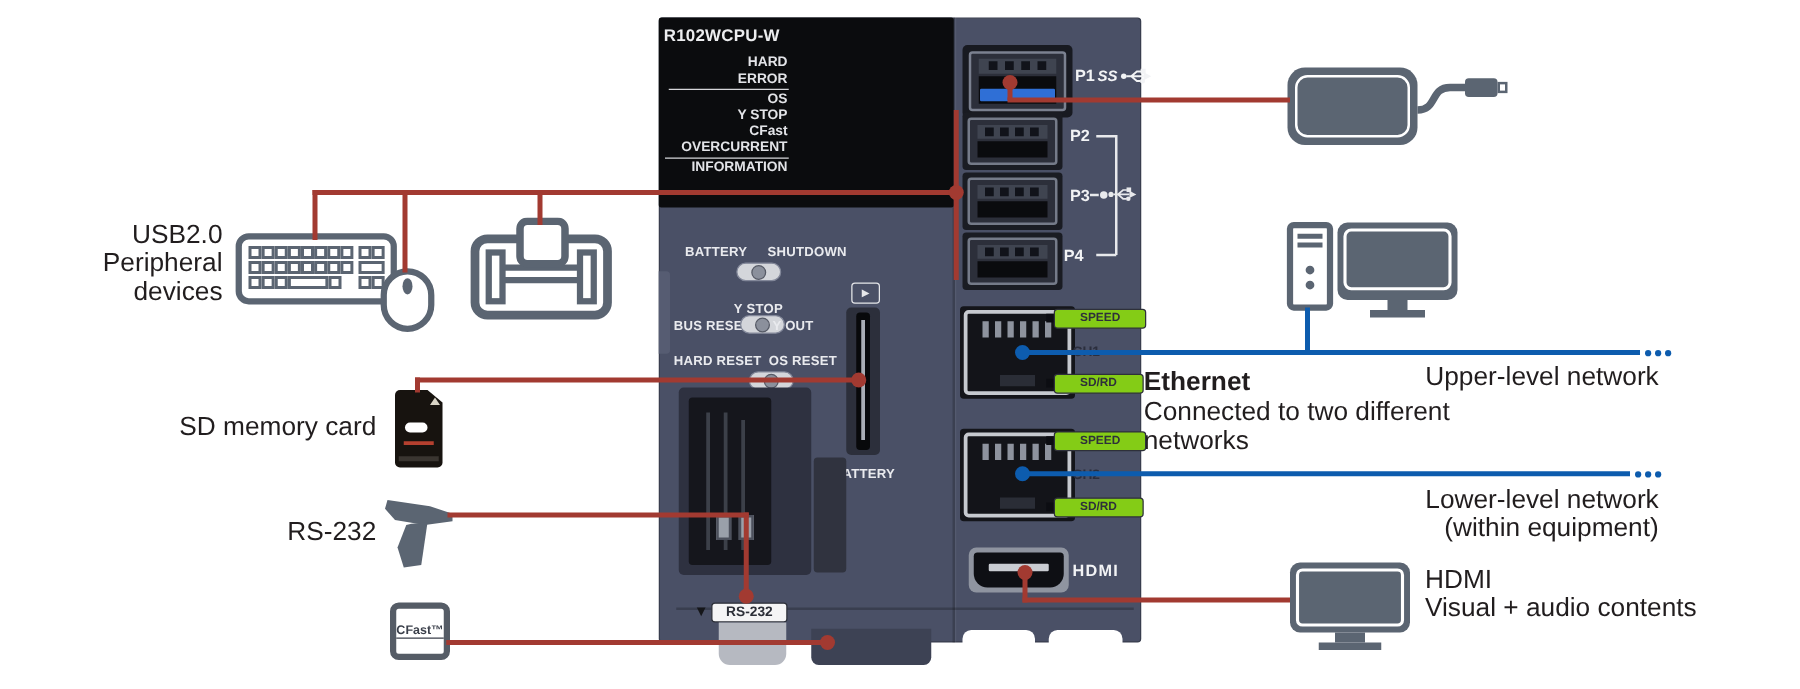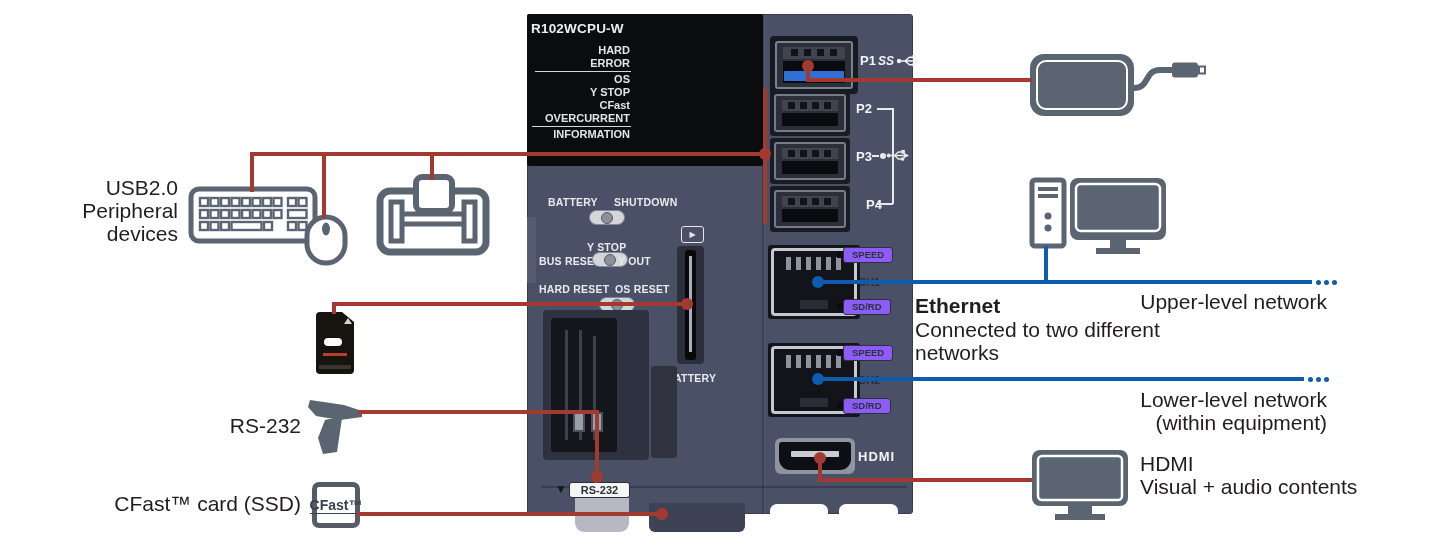--- a/index.html
+++ b/index.html
@@ -25,22 +25,22 @@
   .usbshell{position:absolute;left:4px;top:4px;width:72px;height:38px;background:#2c2f3a;
         border:2px solid #757b89;border-radius:3px;box-sizing:border-box}
   .usbtongue{position:absolute;left:6px;top:4px;width:56px;height:11px;background:#3f4450}
   .usbslit{position:absolute;top:2px;width:7px;height:7px;background:#11131a}
   .usbdark{position:absolute;left:6px;top:17px;width:56px;height:13px;background:#0a0b0e}
   .plabel{position:absolute;font-weight:bold;font-size:13px;color:#f2f3f5}
   .ethport{position:absolute;left:241px;width:92px;height:74px;background:#14151a;border-radius:3px}
   .ethframe{position:absolute;left:3px;top:3px;width:86px;height:68px;border:3px solid #c6c9cf;
         background:#131419;border-radius:4px;box-sizing:border-box}
   .tooth{position:absolute;top:6px;width:5px;height:13px;background:#8e939e}
-  .badge{position:absolute;background:#8b5cf6;border:1px solid #2e303a;border-radius:3px;
-        font-weight:bold;font-size:9.5px;line-height:13px;color:#2e303a;padding:0 8px;height:14px;z-index:2}
+  .badge{position:absolute;background:#84cc16;border:1px solid #2e303a;border-radius:3px;
+        font-weight:bold;font-size:9.5px;line-height:13px;color:#2e303a;padding:0 20px;height:14px;z-index:2}
   .bled{position:absolute;width:7px;height:7px;background:#0c0d12;z-index:1}
   .chtxt{position:absolute;font-weight:bold;font-size:11px;color:#2b2e3d}
   
   .lineR{position:absolute;background:#a23a31;z-index:5}
   .lineB{position:absolute;background:#0d5cae;z-index:5}
   .dotR{position:absolute;width:12px;height:12px;border-radius:50%;background:#a23a31;z-index:6}
   .dotB{position:absolute;width:12px;height:12px;border-radius:50%;background:#0d5cae;z-index:6}
   .edot{position:absolute;width:5px;height:5px;border-radius:50%;background:#0d5cae;z-index:6}
   .icon{position:absolute;z-index:2}
 </style>
@@ -159,21 +159,21 @@
             <div class="usbslit" style="left:6px"></div>
             <div class="usbslit" style="left:18px"></div>
             <div class="usbslit" style="left:30px"></div>
             <div class="usbslit" style="left:42px"></div>
           </div>
           <div class="usbdark"></div>
         </div>
     </div>
     <div class="plabel" style="left:329px;top:87px">P2</div>
     <div class="plabel" style="left:329px;top:135px">P3</div>
-    <div class="plabel" style="left:339px;top:183px">P4</div>
+    <div class="plabel" style="left:324px;top:183px">P4</div>
 
     <div class="abs" style="left:350px;top:94px;width:16px;height:1.5px;background:#e8e9ec"></div>
     <div class="abs" style="left:365px;top:94px;width:1.5px;height:96px;background:#e8e9ec"></div>
     <div class="abs" style="left:350px;top:189px;width:16px;height:1.5px;background:#e8e9ec"></div>
     <div class="abs" style="left:345px;top:141px;width:7px;height:1.5px;background:#e8e9ec"></div>
     <div class="abs" style="left:353px;top:138.5px;width:6px;height:6px;border-radius:50%;background:#e8e9ec"></div>
     <svg class="abs" style="left:359px;top:134px" width="24" height="15" viewBox="0 0 26 14">
       <circle cx="3" cy="7" r="2.2" fill="#e8e9ec"></circle>
       <path d="M5 7 H19 M9 7 L13.5 3.2 H16.8 M9 7 L13.5 10.8 H16.2" stroke="#e8e9ec" stroke-width="1.5" fill="none"></path>
       <polygon points="19,3.8 25,7 19,10.2" fill="#e8e9ec"></polygon>
@@ -266,41 +266,41 @@
 
   <svg class="icon" style="left:376px;top:174px" width="114" height="82" viewBox="0 0 114 82">
     <rect x="4" y="17" width="106" height="61" rx="10" fill="#fff" stroke="#5b6572" stroke-width="7"></rect>
     <rect x="15" y="28" width="11" height="39" fill="none" stroke="#5b6572" stroke-width="5"></rect>
     <rect x="88" y="28" width="11" height="39" fill="none" stroke="#5b6572" stroke-width="5"></rect>
     <line x1="26" y1="40" x2="88" y2="40" stroke="#5b6572" stroke-width="5"></line>
     <line x1="26" y1="50" x2="88" y2="50" stroke="#5b6572" stroke-width="5"></line>
     <rect x="40" y="3" width="36" height="34" rx="6" fill="#fff" stroke="#5b6572" stroke-width="6"></rect>
   </svg>
 
+  <div class="cap right" style="left:120px;top:330px;width:181px">SD memory card</div>
 
   <svg class="icon" style="left:312px;top:310px" width="46" height="66" viewBox="0 0 46 66">
     <path d="M8 2 H30 L42 12 V60 a4 4 0 0 1 -4 4 H8 a4 4 0 0 1 -4 -4 V6 a4 4 0 0 1 4 -4 Z" fill="#17130f"></path>
     <polygon points="36,8 40,14 32,14" fill="#d9d4c6"></polygon>
     <rect x="12" y="28" width="18" height="8" rx="4" fill="#fff"></rect>
     <rect x="11" y="43" width="24" height="3" fill="#b5402f"></rect>
     <rect x="7" y="55" width="32" height="4" fill="#3a3530"></rect>
   </svg>
 
   <div class="cap right" style="left:160px;top:414px;width:141px">RS-232</div>
 
   <svg class="icon" style="left:306px;top:394px;z-index:3" width="60" height="64" viewBox="0 0 60 64">
     <polygon points="4,6 38,11 56,17 56,23 34,26 10,22 2,13" fill="#5b6572"></polygon>
     <polygon points="23,25 36,24 31,58 17,60 12,44 19,26" fill="#5b6572"></polygon>
   </svg>
 
-  <div class="cap right" style="left:60px;top:492px;width:241px">CFast™ card (SSD)</div>
 
   <div class="icon" style="left:312px;top:482px;width:48px;height:46px;background:#fff;border:5px solid #555c66;
        border-radius:7px;box-sizing:border-box;display:flex;align-items:center;justify-content:center">
-    <span style="font-weight:bold;font-size:14px;color:#3a3f4a;border-bottom:1px solid #3a3f4a">CFast™</span>
+    <span style="font-weight:bold;font-size:10px;color:#3a3f4a;border-bottom:1px solid #3a3f4a">CFast™</span>
   </div>
 
   <svg class="icon" style="left:1026px;top:50px" width="182" height="70" viewBox="0 0 182 70">
     <rect x="4" y="4" width="104" height="62" rx="14" fill="#5b6572"></rect>
     <rect x="11" y="11" width="90" height="48" rx="9" fill="none" stroke="#fff" stroke-width="2"></rect>
     <path d="M108 38 C124 38 118 20 134 20 L146 20" stroke="#5b6572" stroke-width="6" fill="none"></path>
     <rect x="146" y="12.5" width="26" height="15" rx="3" fill="#5b6572"></rect>
     <rect x="172" y="15.5" width="8" height="9" fill="#5b6572"></rect>
     <rect x="174" y="17.5" width="4" height="5" fill="#fff"></rect>
   </svg>

